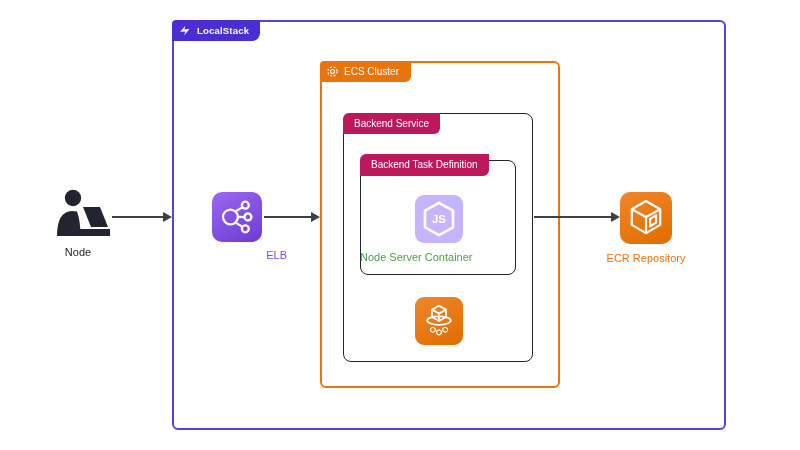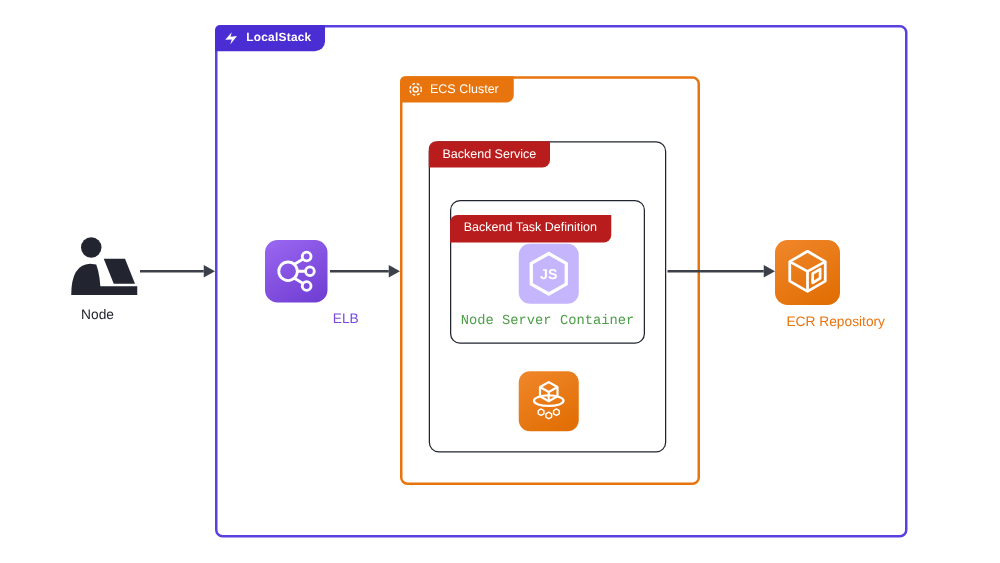--- a/index.html
+++ b/index.html
@@ -10,38 +10,38 @@
   .localstack-box { left:172px; top:20px; width:554px; height:410px; border:2px solid #5B40E0; border-radius:6px; }
   .ecs-box { left:320px; top:61px; width:240px; height:327px; border:2px solid #E8740E; border-radius:6px; }
   .service-box { left:343px; top:113px; width:190px; height:249px; border:1.5px solid #22252F; border-radius:8px; }
   .task-box { left:360px; top:160px; width:156px; height:115px; border:1.5px solid #22252F; border-radius:8px; }
 
   .badge { position:absolute; display:inline-flex; align-items:center; gap:6px; color:#fff;
            font-size:10px; line-height:1; white-space:nowrap; z-index:5; }
   .ls-badge { left:172px; top:20px; height:21px; padding:0 11px 0 7px; background:#4A2ED4;
               border-radius:4px 0 8px 0; font-weight:bold; font-size:9.5px; letter-spacing:.2px; }
   .ecs-badge { left:320px; top:61px; height:21px; padding:0 12px 0 7px; background:#E8740E; border-radius:4px 0 6px 0;text-align:center; }
-  .dark-badge { background:#b91c1c; height:21px; padding:0 11px; border-radius:6px 0 6px 0; }
+  .dark-badge { background:#be185d; height:21px; padding:0 11px; border-radius:6px 0 6px 0; }
   .svc-badge { left:343px; top:113px; }
-  .task-badge { left:360px; top:172px; height:22px; }
+  .task-badge { left:360px; top:154px; height:22px; }
 
   .icon-tile { position:absolute; display:flex; align-items:center; justify-content:center; }
   .node-tile { left:415px; top:195px; width:48px; height:48px; background:#c4b5fd; border-radius:9px; }
   .ecs-tile  { left:415px; top:297px; width:48px; height:48px; background:linear-gradient(150deg,#F0872B,#E06C00); border-radius:9px; }
   .elb-tile  { left:212px; top:192px; width:50px; height:50px; background:linear-gradient(150deg,#9A68F0,#6E3BD2); border-radius:10px; }
   .ecr-tile  { left:620px; top:192px; width:52px; height:52px; background:linear-gradient(150deg,#F0872B,#E06C00); border-radius:10px; }
   .user-wrap { position:absolute; left:54px; top:189px; width:56px; height:50px; }
 
-  .node-label { position:absolute; left:360px; top:251px; width:156px; text-align:center;
-                color:#4D9E47; font-size:11px;font-family:Liberation Mono, monospace; }
+  .node-label { position:absolute; left:360px; top:251px; width:156px; text-align:left;
+                color:#4D9E47; font-size:11px; }
   .user-label { position:absolute; left:28px; top:246px; width:100px; text-align:center;
                 color:#22252F; font-size:11px; }
   .elb-label  { position:absolute; left:187px; top:249px; width:100px; text-align:right;
                 color:#7A4BE0; font-size:11px; }
-  .ecr-label  { position:absolute; left:584px; top:252px; width:124px; text-align:right;
+  .ecr-label  { position:absolute; left:584px; top:252px; width:124px; text-align:center;
                 color:#E8740E; font-size:11px; }
 
   .arrow { position:absolute; height:2px; background:#3C4049; }
   .arrow-head { position:absolute; right:-9px; top:-4px; width:0; height:0;
                 border-left:9px solid #3C4049; border-top:5px solid transparent; border-bottom:5px solid transparent; }
   .arrow-a { left:112px; top:216px; width:51px; }
   .arrow-b { left:264px; top:216px; width:47px; }
   .arrow-c { left:534px; top:216px; width:77px; }
 </style>
 </head>

